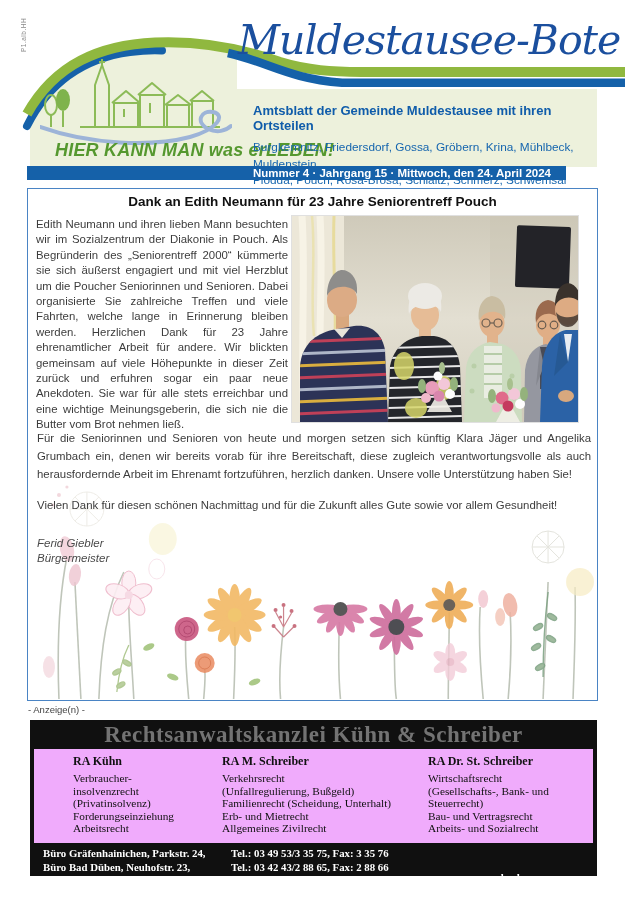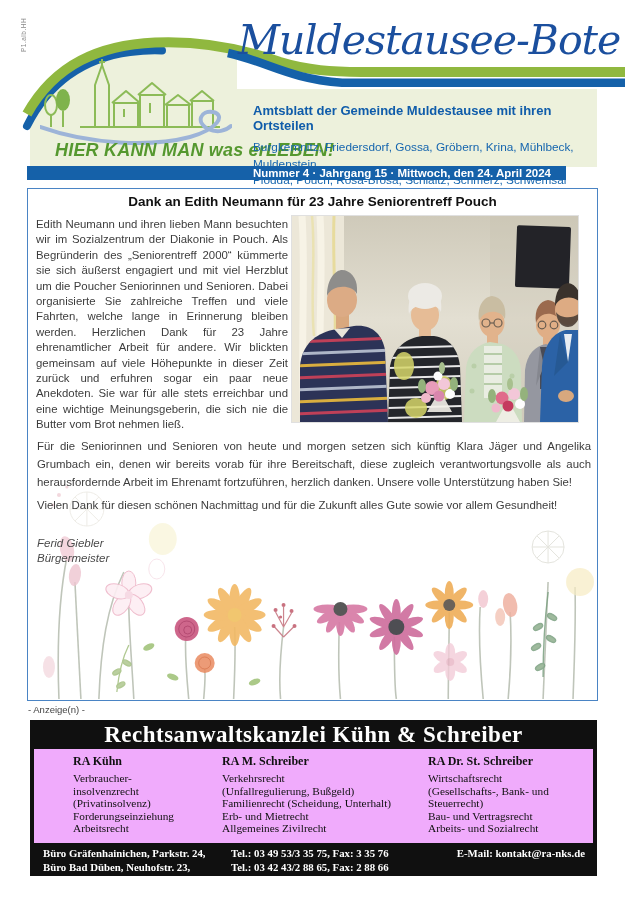--- a/index.html
+++ b/index.html
@@ -25,33 +25,33 @@
   
   .article-box{position:absolute;left:27px;top:188px;width:571px;height:513px;
     border:1.5px solid #4a84c4;box-sizing:border-box;background:#ffffff;}
   .flowers{position:absolute;left:1px;bottom:1px;width:565px;height:222px;z-index:0;}
   .article-title{position:absolute;left:0;top:5px;width:100%;text-align:center;
     font-size:13.5px;font-weight:bold;color:#111111;z-index:2;}
   .article-col{position:absolute;left:8px;top:28px;width:252px;font-size:11.4px;
     line-height:15.4px;text-align:justify;color:#3c3c3c;z-index:2;}
   .photo{position:absolute;left:264px;top:27px;width:286px;height:206px;z-index:2;
     outline:1px solid #e0e0e0;}
-  .p2{position:absolute;left:9px;top:249px;width:554px;font-size:11.4px;
+  .p2{position:absolute;left:9px;top:241px;width:554px;font-size:11.4px;
     line-height:17.8px;text-align:justify;color:#3c3c3c;z-index:2;}
   .p3{position:absolute;left:9px;top:310px;width:554px;font-size:11.4px;
     color:#3c3c3c;z-index:2;}
   .sig{position:absolute;left:9px;top:347px;font-size:11.5px;font-style:italic;
     color:#4a4a4a;line-height:14.5px;z-index:2;}
 
   
   .anzeige{position:absolute;left:28px;top:704px;font-size:9.5px;color:#444444;}
   .ad-box{position:absolute;left:30px;top:720px;width:567px;height:156px;
     background:#101010;font-family:"Liberation Serif",serif;}
   .ad-banner{position:absolute;left:0;top:0;width:100%;height:29px;line-height:30px;
-    text-align:center;color:#ffffff;font-size:23px;font-weight:bold;
+    text-align:center;color:#737373;font-size:23px;font-weight:bold;
     letter-spacing:.5px;white-space:nowrap;}
   .ad-white{position:absolute;left:4px;top:29px;width:559px;height:94px;background:#f0abfc;}
   .ad-col{position:absolute;top:5px;color:#111111;}
   .ad-col-1{left:39px;width:150px;}
   .ad-col-2{left:188px;width:205px;}
   .ad-col-3{left:394px;width:165px;}
   .ad-col-header{font-size:12px;font-weight:bold;margin-bottom:3px;}
   .ad-line{font-size:11.3px;line-height:12.6px;}
   .ad-footer{position:absolute;left:0;top:123px;width:100%;height:33px;color:#ffffff;
     font-size:10.8px;font-weight:bold;line-height:13.5px;box-sizing:border-box;
@@ -471,19 +471,18 @@
     <div class="ad-footer">
       <div class="ad-footer-left">
         <div>
           <span class="office">Büro Gräfenhainichen, Parkstr. 24,</span><span>Tel.: 03 49 53/3 35 75, Fax:  3 35 76</span>
         </div>
         <div>
           <span class="office">Büro Bad Düben, Neuhofstr. 23,</span><span>Tel.: 03 42 43/2 88 65, Fax:  2 88 66</span>
         </div>
       </div>
       <div class="ad-footer-right">
-        <div>E-Mail: kontakt@ra-nks.de</div>
         <div class="ad-web">www.ra-nks.de</div>
       </div>
     </div>
   </div>
 
 </div>
 
 </body></html>

